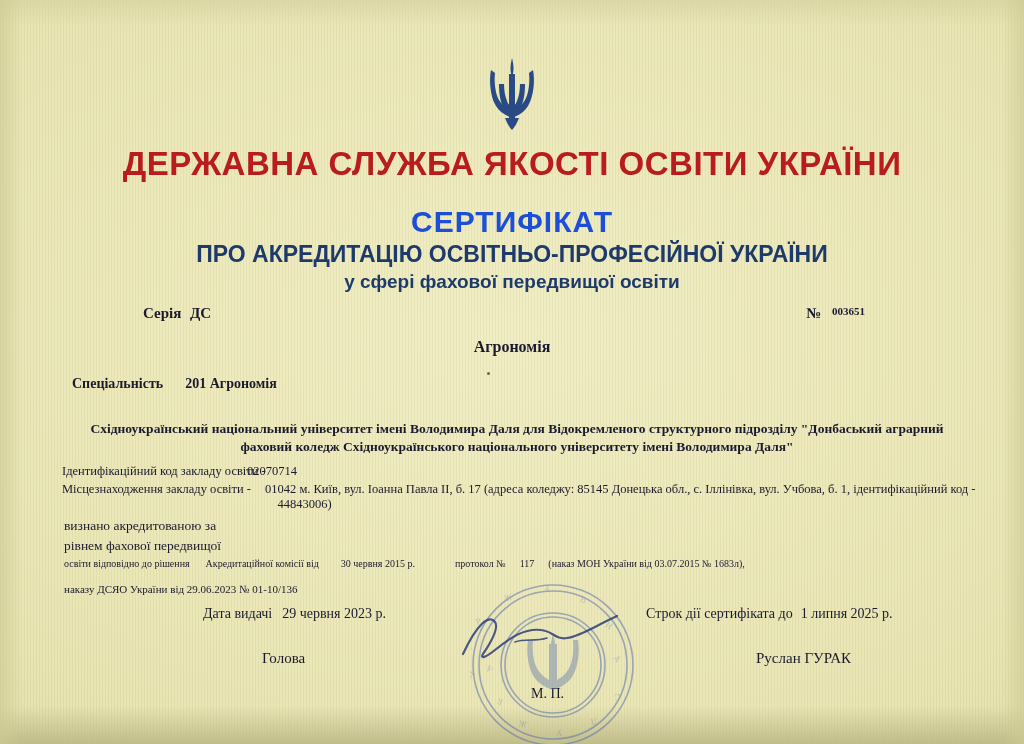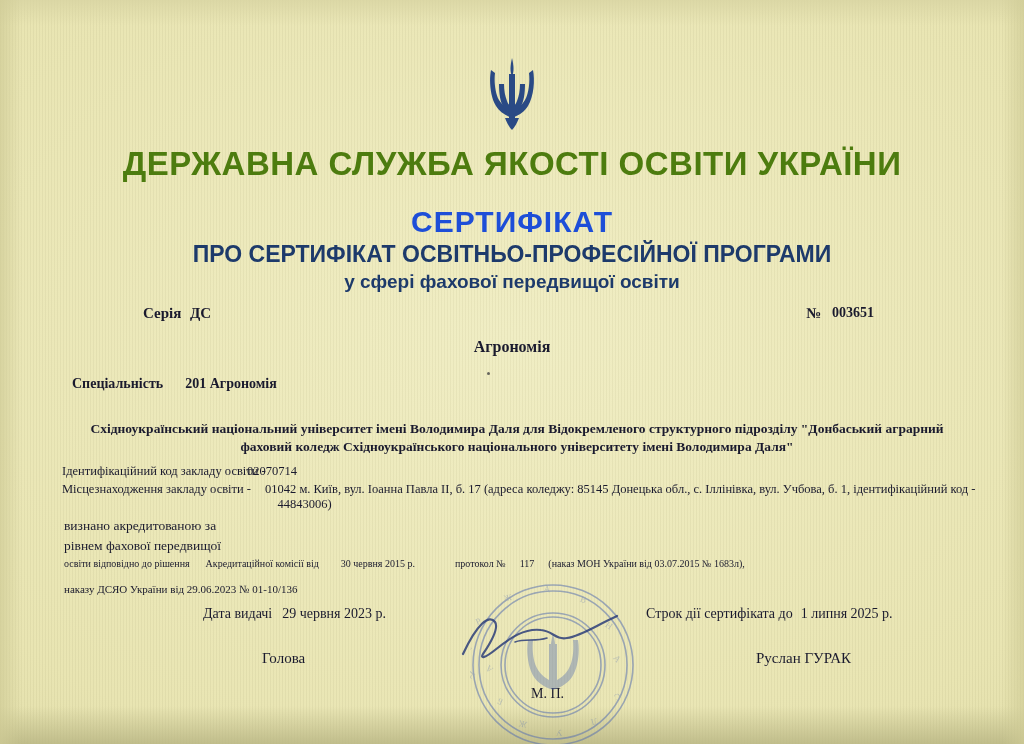--- a/index.html
+++ b/index.html
@@ -67,21 +67,21 @@
   
   .org-title {
     position: absolute;
     top: 145px;
     left: 0; right: 0;
     text-align: center;
     font-family: "Liberation Sans", sans-serif;
     font-weight: bold;
     font-size: 33px;
     letter-spacing: 0.5px;
-    color: #4d7c0f;
+    color: #b91c1c;
     white-space: nowrap;
   }
   .cert-word {
     position: absolute;
     top: 205px;
     left: 0; right: 0;
     text-align: center;
     font-family: "Liberation Sans", sans-serif;
     font-weight: bold;
     font-size: 30px;
@@ -128,21 +128,21 @@
     position: absolute;
     top: 305px;
     left: 806px;
     font-size: 15px;
     font-weight: bold;
   }
   .number-value {
     position: absolute;
     top: 305px;
     left: 832px;
-    font-size: 14px;
+    font-size: 11px;
     font-weight: bold;
   }
 
   .program-name {
     position: absolute;
     top: 338px;
     left: 0; right: 0;
     text-align: center;
     font-size: 16px;
     font-weight: bold;
@@ -256,21 +256,21 @@
           <path d="M52 14 c2 10 1 26 -5 36 c-3 5 -8 9 -16 12 v-7 c6 -3 10 -6 13 -11 c4 -7 5 -19 4 -27 z"></path>
           <path d="M18 28 c0 9 1 18 5 24 c2 3 5 6 8 8 v-8 c-2 -2 -4 -4 -5 -7 c-2 -5 -3 -11 -3 -17 z"></path>
           <path d="M44 28 c0 9 -1 18 -5 24 c-2 3 -5 6 -8 8 v-8 c2 -2 4 -4 5 -7 c2 -5 3 -11 3 -17 z"></path>
           <path d="M24 62 c2 5 4 9 7 12 c3 -3 5 -7 7 -12 z"></path>
         </g>
       </svg>
     </div>
 
     <div class="org-title">ДЕРЖАВНА СЛУЖБА ЯКОСТІ ОСВІТИ УКРАЇНИ</div>
     <div class="cert-word">СЕРТИФІКАТ</div>
-    <div class="cert-sub1">ПРО СЕРТИФІКАТ ОСВІТНЬО-ПРОФЕСІЙНОЇ ПРОГРАМИ</div>
+    <div class="cert-sub1">ПРО АКРЕДИТАЦІЮ ОСВІТНЬО-ПРОФЕСІЙНОЇ УКРАЇНИ</div>
     <div class="cert-sub2">у сфері фахової передвищої освіти</div>
 
     <div class="series-label">Серія</div>
     <div class="series-value">ДС</div>
     <div class="number-label">№</div>
     <div class="number-value">003651</div>
 
     <div class="program-name">Агрономія</div>
 
     <div class="dot-mark"></div>

